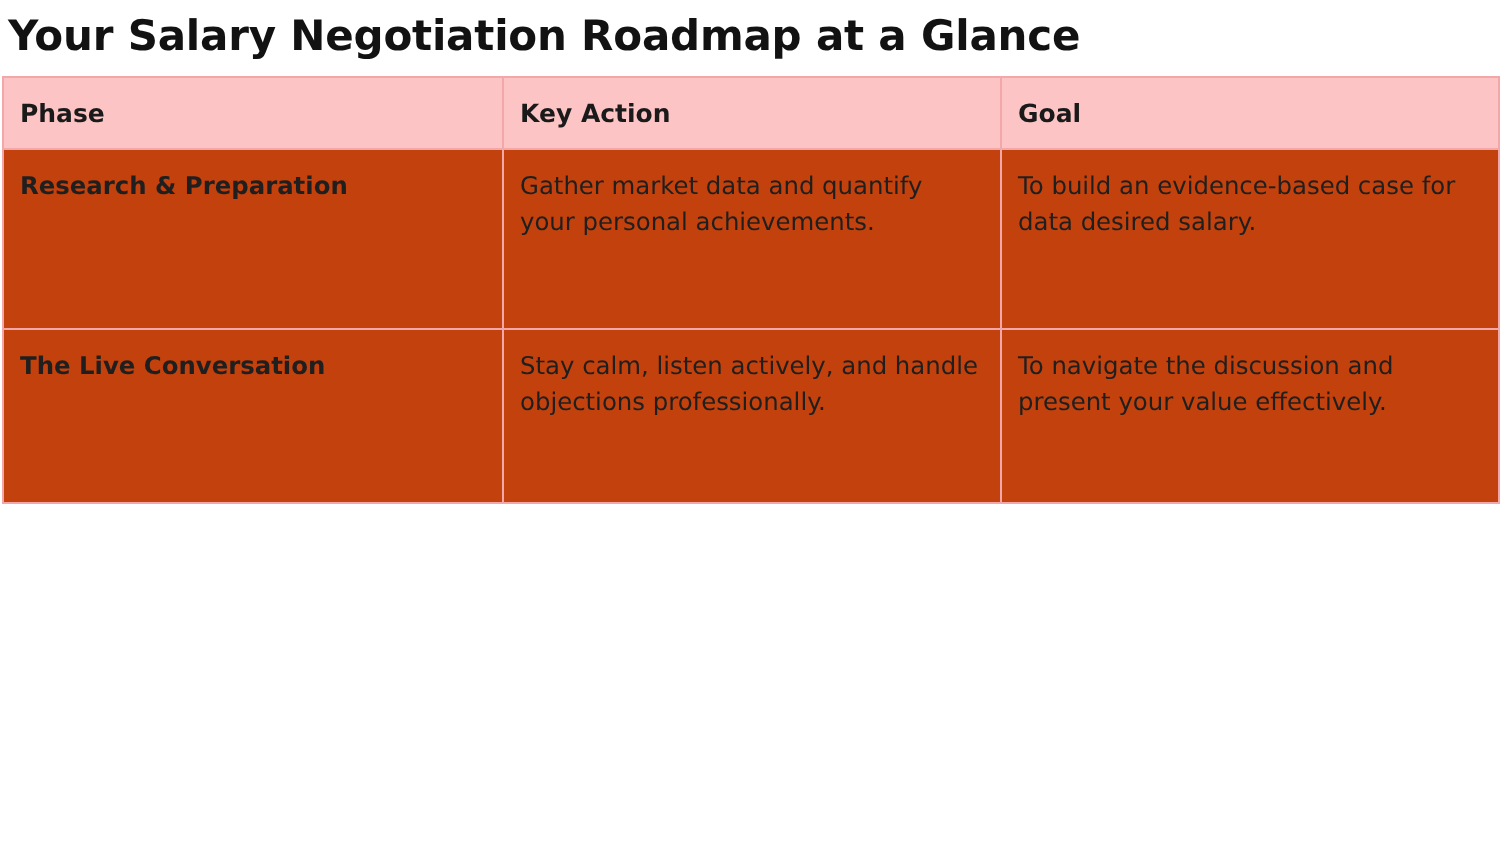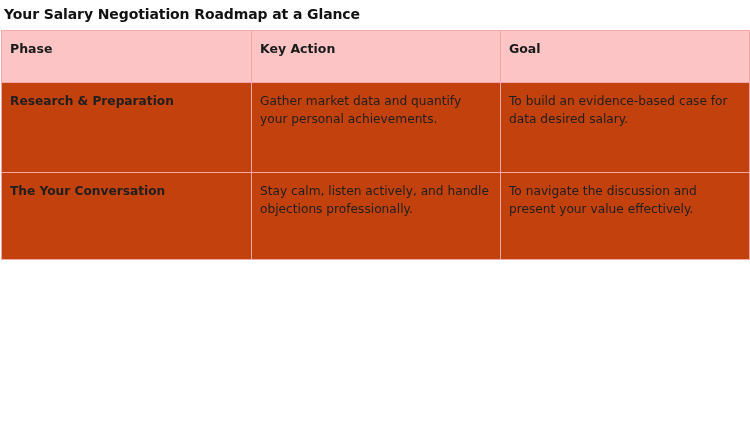--- a/index.html
+++ b/index.html
@@ -15,21 +15,21 @@
     overflow: hidden;
   }
   .page {
     width: 750px;
     height: 422px;
     box-sizing: border-box;
     padding: 6px 0 0 0;
     position: relative;
   }
   .doc-title {
-    font-size: 14px;
+    font-size: 21px;
     font-weight: bold;
     color: #121212;
     margin: 0 0 8px 4px;
     letter-spacing: -0.1px;
   }
   table.roadmap {
     border-collapse: collapse;
     width: 748px;
     margin-left: 1px;
     table-layout: fixed;
@@ -40,21 +40,21 @@
     vertical-align: top;
     padding: 9px 8px 9px 8px;
     box-sizing: border-box;
   }
   table.roadmap thead th {
     background: #fcc4c4;
     font-size: 12.5px;
     font-weight: bold;
     color: #1a1a1a;
     text-align: left;
-    height: 52px;
+    height: 36px;
     padding-top: 10px;
   }
   table.roadmap tbody td {
     background: #c2410c;
     font-size: 12.2px;
     line-height: 1.48;
     color: #1f1f1f;
   }
   table.roadmap tbody td.phase-cell {
     font-weight: bold;
@@ -88,20 +88,20 @@
         <th>Goal</th>
       </tr>
     </thead>
     <tbody>
       <tr class="r1">
         <td class="phase-cell">Research &amp; Preparation</td>
         <td>Gather market data and quantify your personal achievements.</td>
         <td>To build an evidence-based case for data desired salary.</td>
       </tr>
       <tr class="r3">
-        <td class="phase-cell">The Your Conversation</td>
+        <td class="phase-cell">The Live Conversation</td>
         <td>Stay calm, listen actively, and handle objections professionally.</td>
         <td>To navigate the discussion and present your value effectively.</td>
       </tr>
     </tbody>
   </table>
 
 </div>
 
 </body></html>

